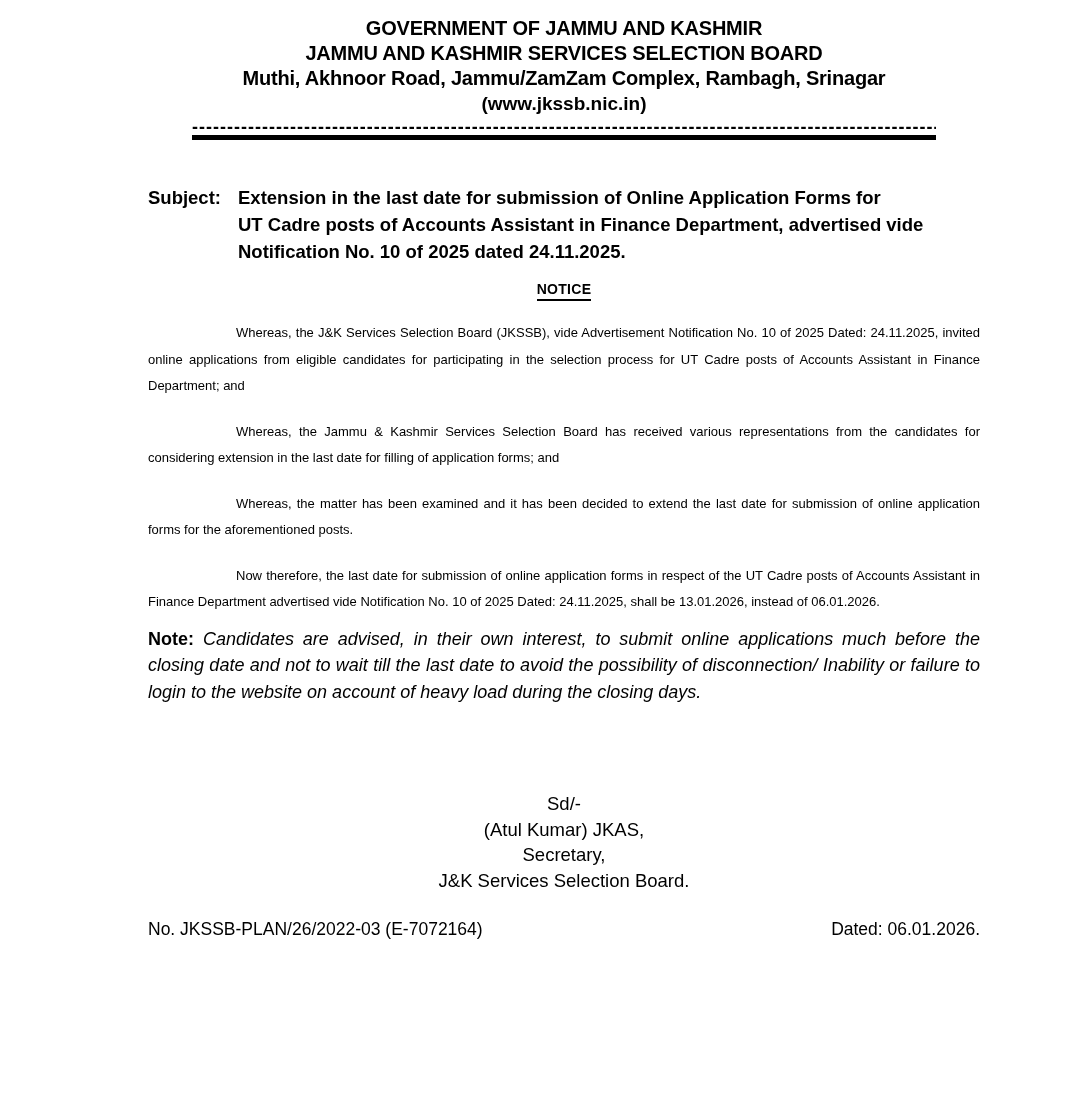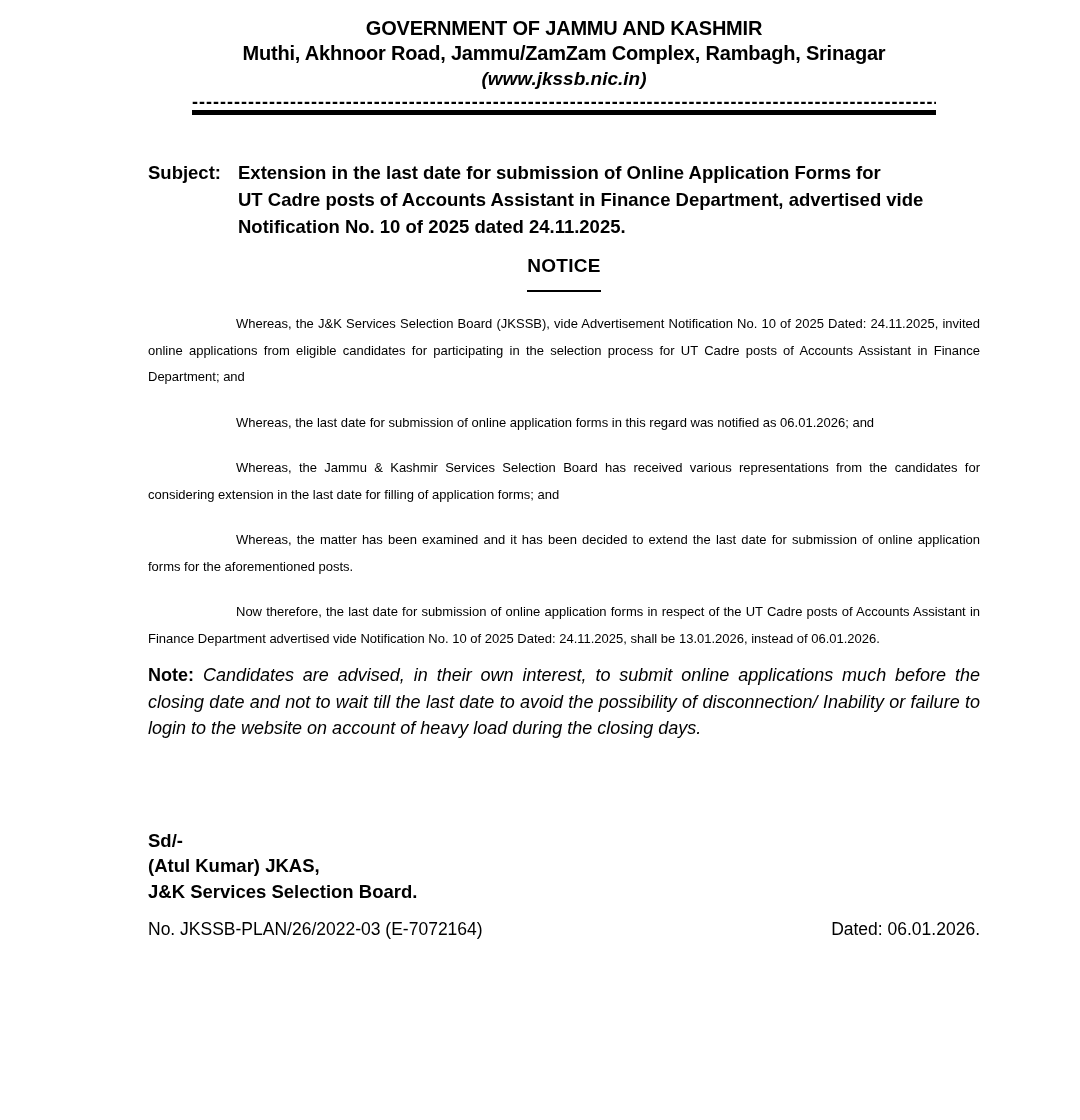--- a/index.html
+++ b/index.html
@@ -19,21 +19,20 @@
   
   .header { text-align: center; }
   .header-line {
     font-weight: bold;
     font-size: 20px;
     line-height: 25px;
     letter-spacing: -0.2px;
   }
   .website {
     font-weight: bold;
-    font-style: italic;
     font-size: 19px;
     line-height: 25px;
   }
   .separator {
     width: 744px;
     margin: 4px auto 0 auto;
     font-weight: bold;
     font-size: 18px;
     line-height: 14px;
     letter-spacing: 1px;
@@ -50,23 +49,23 @@
     font-weight: bold;
     font-size: 18.5px;
     line-height: 27px;
   }
   .subject-label { position: absolute; left: 0; top: 0; }
   
   .notice-heading { text-align: center; margin-top: 15px; }
   .notice-heading span {
     display: inline-block;
     font-weight: bold;
-    font-size: 19px;
+    font-size: 14px;
     border-bottom: 2.5px solid #000;
-    padding-bottom: 13px;
+    padding-bottom: 2px;
     letter-spacing: 0.3px;
   }
   
   .para {
     margin-top: 19px;
     font-size: 13px;
     line-height: 26.5px;
     text-align: justify;
     text-indent: 88px;
   }
@@ -76,72 +75,73 @@
     margin-top: 10px;
     font-size: 18px;
     line-height: 26.5px;
     text-align: justify;
   }
   .note-label { font-weight: bold; font-style: normal; }
   .note-text { font-style: italic; }
   
   .signature {
     margin-top: 86px;
-    text-align: left;
-    font-weight: bold;
+    text-align: center;
+    font-weight: normal;
     font-size: 18.5px;
     line-height: 25.5px;
   }
   
   .footer {
-    margin-top: 12px;
+    margin-top: 23px;
     display: flex;
     justify-content: space-between;
     font-size: 17.5px;
     line-height: 26px;
   }
 </style>
 </head>
 <body>
 
 <div class="doc">
 
   <div class="header">
     <div class="header-line">GOVERNMENT OF JAMMU AND KASHMIR</div>
+    <div class="header-line">JAMMU AND KASHMIR SERVICES SELECTION BOARD</div>
     <div class="header-line">Muthi, Akhnoor Road, Jammu/ZamZam Complex, Rambagh, Srinagar</div>
     <div class="website">(www.jkssb.nic.in)</div>
     <div class="separator">--------------------------------------------------------------------------------------------------------------</div>
   </div>
 
   <div class="subject">
     <span class="subject-label">Subject:</span>
     <div>Extension in the last date for submission of Online Application Forms for</div>
     <div>UT Cadre posts of Accounts Assistant in Finance Department, advertised vide</div>
     <div>Notification No.  10 of 2025 dated 24.11.2025.</div>
   </div>
 
   <div class="notice-heading">
     <span>NOTICE</span>
   </div>
 
   <p class="para">Whereas, the J&amp;K Services Selection Board (JKSSB), vide Advertisement Notification No. 10 of 2025 Dated: 24.11.2025, invited online applications from eligible candidates for participating in the selection process for UT Cadre posts of Accounts Assistant in Finance Department; and</p>
 
-  <p class="para">Whereas, the last date for submission of online application forms in this regard was notified as 06.01.2026; and</p>
 
   <p class="para">Whereas, the Jammu &amp; Kashmir Services Selection Board has received various representations from the candidates for considering extension in the last date for filling of application forms; and</p>
 
   <p class="para">Whereas, the matter has been examined and it has been decided to extend the last date for submission of online application forms for the aforementioned posts.</p>
 
   <p class="para"><span>Now therefore, the last date for submission of online application forms in respect of the UT Cadre posts of Accounts Assistant in Finance Department advertised vide Notification No. 10 of 2025 Dated: 24.11.2025, shall be </span><span class="b">13.01.2026</span><span>, instead of </span><span class="b">06.01.2026.</span></p>
 
   <p class="note"><span class="note-label">Note:</span><span class="note-text"> Candidates are advised, in their own interest, to submit online applications much before the closing date and not to wait till the last date to avoid the possibility of disconnection/ Inability or failure to login to the website on account of heavy load during the closing days.</span></p>
 
   <div class="signature">
     <div>Sd/-</div>
     <div>(Atul Kumar) JKAS,</div>
+    <div>Secretary,</div>
     <div>J&amp;K Services Selection Board.</div>
   </div>
 
   <div class="footer">
     <div>No. JKSSB-PLAN/26/2022-03 (E-7072164)</div>
     <div>Dated: 06.01.2026.</div>
   </div>
 
 </div>
 

